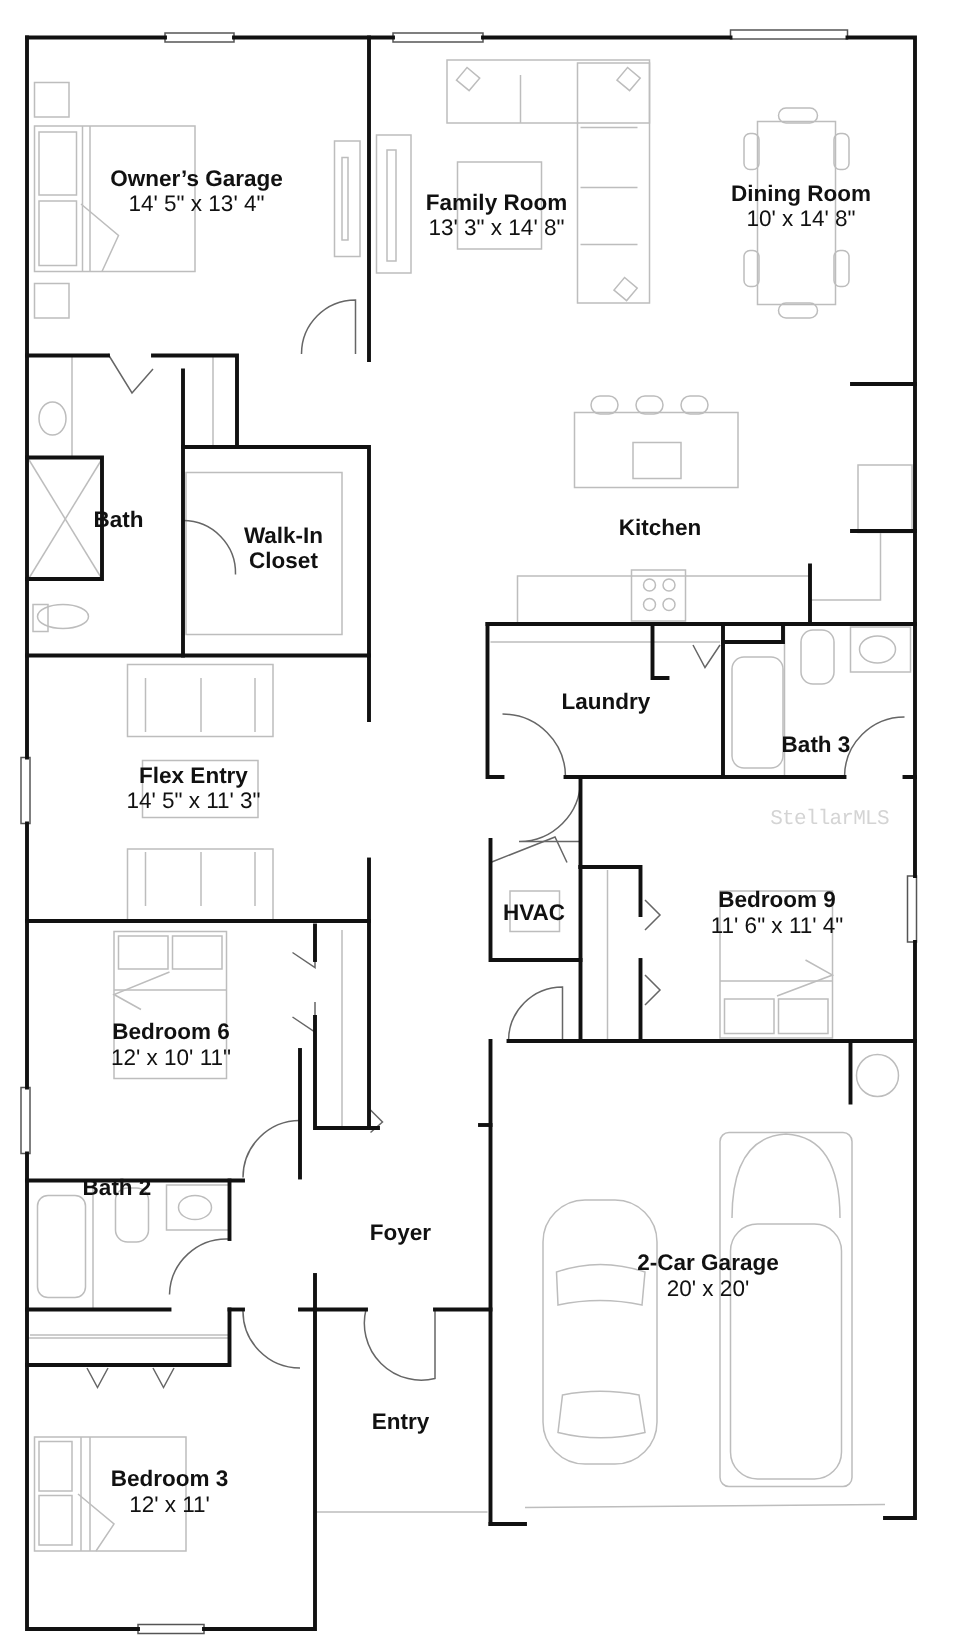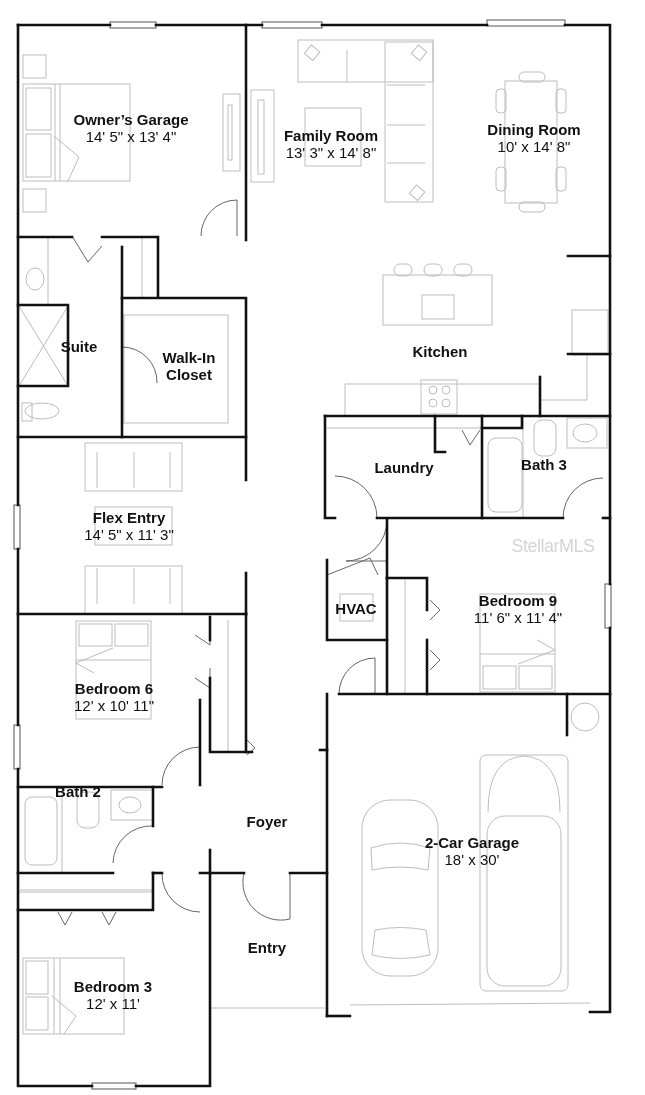--- a/index.html
+++ b/index.html
@@ -5,21 +5,21 @@
     html, body { margin: 0; padding: 0; background: #ffffff; }
     body { width: 645px; height: 1095px; overflow: hidden; position: relative; font-family: "Liberation Sans", sans-serif; }
     svg { position: absolute; left: 0; top: 0; }
     .w { stroke: #111; stroke-width: 2.6; fill: none; stroke-linecap: square; }
     .f { stroke: #bdbdbd; stroke-width: 1; fill: none; }
     .win { stroke: #555; stroke-width: 1; fill: #fff; }
     .door { stroke: #666; stroke-width: 1; fill: none; }
     .lbl { position: absolute; text-align: center; color: #111; line-height: 1.15; transform: translate(-50%, -50%); white-space: nowrap; }
     .lbl .n { font-weight: bold; font-size: 15px; display: block; }
     .lbl .d { font-size: 15px; display: block; }
-    .watermark { position: absolute; left: 553px; top: 546px; transform: translate(-50%,-50%); color: #d4d4d4; font-size: 18px; letter-spacing: -0.5px; }
+    .watermark { position: absolute; left: 553px; top: 546px; transform: translate(-50%,-50%); color: #d4d4d4; font-size: 14px; letter-spacing: -0.5px; font-family: Liberation Mono, monospace; }
   </style>
 </head>
 <body>
 
 <svg width="645" height="1095" viewBox="0 0 645 1095" xmlns="http://www.w3.org/2000/svg">
 
   <g>
 
     <rect class="f" x="23" y="55" width="23" height="23"></rect>
     <rect class="f" x="23" y="189" width="23" height="23"></rect>
@@ -239,33 +239,33 @@
 </div>
 <div class="lbl" style="left:331px;top:144px">
   <span class="n">Family Room</span>
   <span class="d">13' 3" x 14' 8"</span>
 </div>
 <div class="lbl" style="left:534px;top:138px">
   <span class="n">Dining Room</span>
   <span class="d">10' x 14' 8"</span>
 </div>
 <div class="lbl" style="left:79px;top:347px">
-  <span class="n">Suite</span>
+  <span class="n">Bath</span>
 </div>
 <div class="lbl" style="left:189px;top:366px">
   <span class="n">Walk-In</span>
   <span class="n">Closet</span>
 </div>
 <div class="lbl" style="left:440px;top:352px">
   <span class="n">Kitchen</span>
 </div>
 <div class="lbl" style="left:404px;top:468px">
   <span class="n">Laundry</span>
 </div>
-<div class="lbl" style="left:544px;top:465px">
+<div class="lbl" style="left:544px;top:497px">
   <span class="n">Bath 3</span>
 </div>
 <div class="lbl" style="left:129px;top:526px">
   <span class="n">Flex Entry</span>
   <span class="d">14' 5" x 11' 3"</span>
 </div>
 <div class="lbl" style="left:356px;top:609px">
   <span class="n">HVAC</span>
 </div>
 <div class="lbl" style="left:518px;top:609px">
@@ -277,21 +277,21 @@
   <span class="d">12' x 10' 11"</span>
 </div>
 <div class="lbl" style="left:78px;top:792px">
   <span class="n">Bath 2</span>
 </div>
 <div class="lbl" style="left:267px;top:822px">
   <span class="n">Foyer</span>
 </div>
 <div class="lbl" style="left:472px;top:851px">
   <span class="n">2-Car Garage</span>
-  <span class="d">18' x 30'</span>
+  <span class="d">20' x 20'</span>
 </div>
 <div class="lbl" style="left:267px;top:948px">
   <span class="n">Entry</span>
 </div>
 <div class="lbl" style="left:113px;top:995px">
   <span class="n">Bedroom 3</span>
   <span class="d">12' x 11'</span>
 </div>
 
 <div class="watermark">StellarMLS</div>

